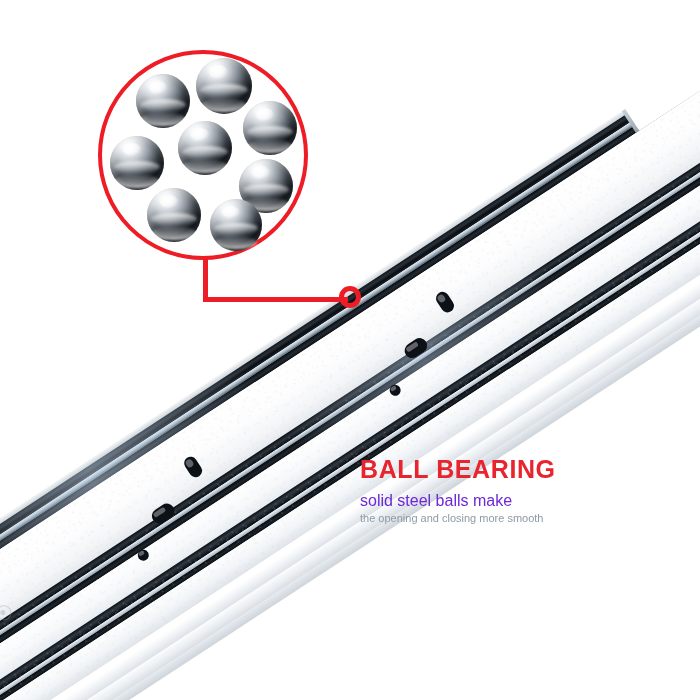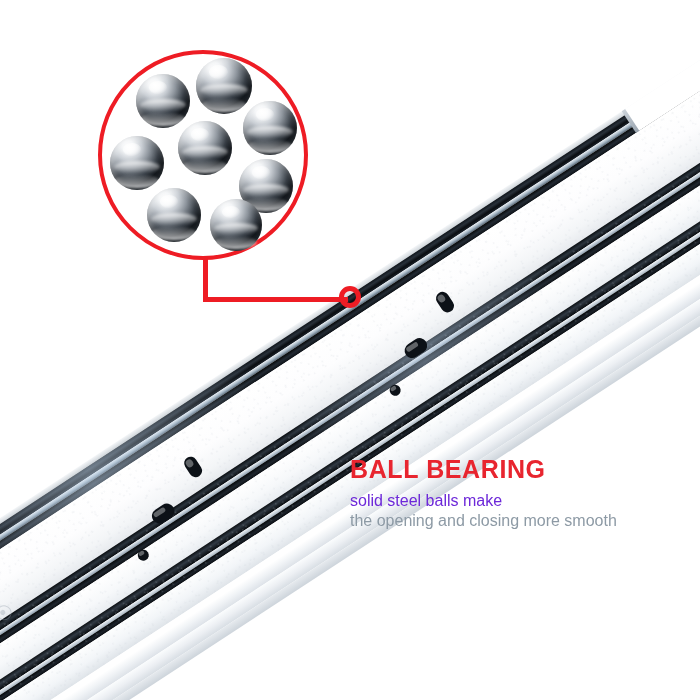--- a/index.html
+++ b/index.html
@@ -240,19 +240,19 @@
         </div>
         <div class="ball" style="left: 8px; top: 82px; width: 54px; height: 54px;">
           <div class="sphere"></div>
           <div class="band-ref"></div>
           <div class="spec"></div>
           <div class="rim"></div>
         </div>
       </div>
   </div>
 
-  <div class="caption" id="captionBox" style="left: 350px; top: 457px;">
+  <div class="caption" id="captionBox" style="left: 360px; top: 457px;">
     <div class="cap-title" id="capTitle" style="color: rgb(232, 37, 47); font-size: 25px; margin-bottom: 9px;">BALL BEARING</div>
     <div class="cap-line" id="capL1" style="color: #6d28d9; font-size: 16px;">solid steel balls make</div>
-    <div class="cap-line" id="capL2" style="color: rgb(141, 154, 165); font-size: 16px;">the opening and closing more smooth</div>
+    <div class="cap-line" id="capL2" style="color: rgb(141, 154, 165); font-size: 11px;">the opening and closing more smooth</div>
   </div>
 
 </div>
 
 </body></html>

